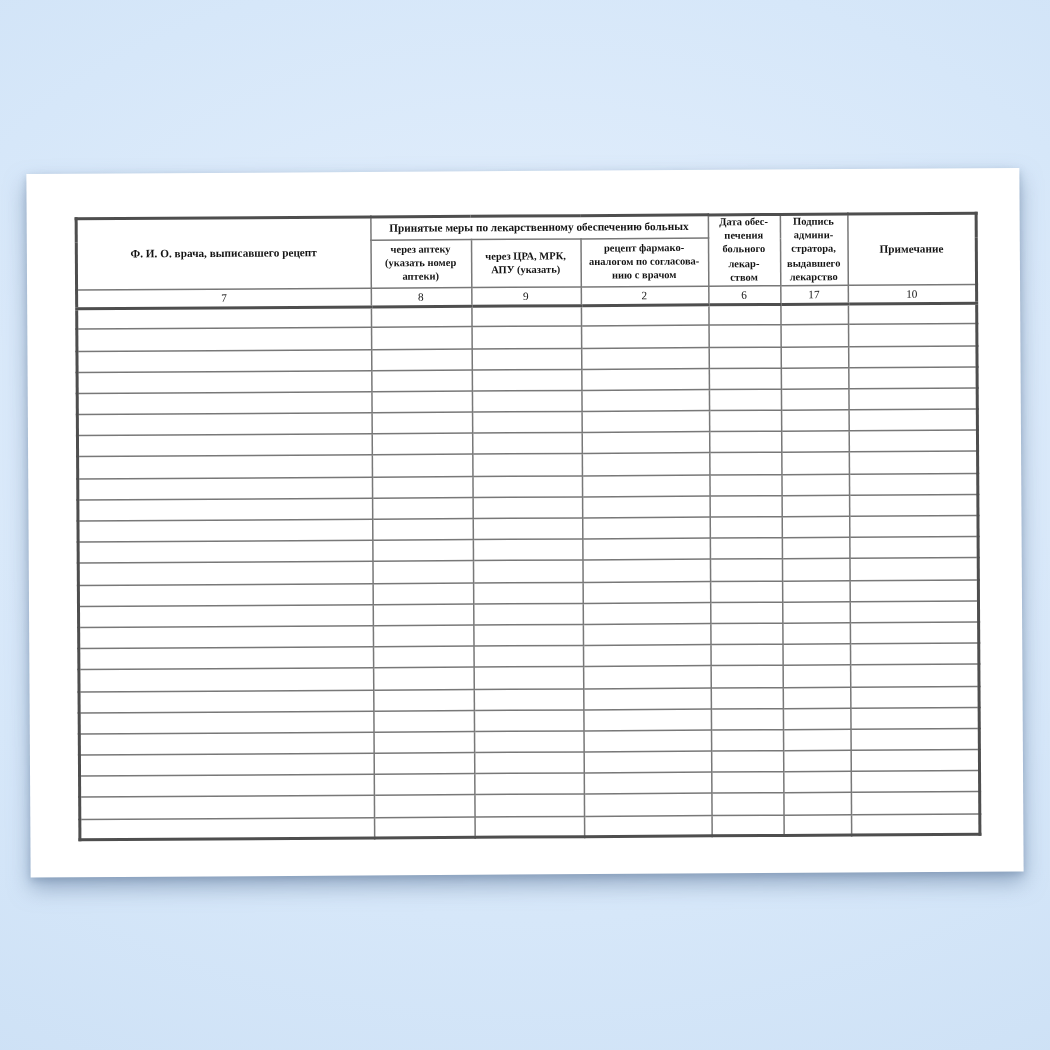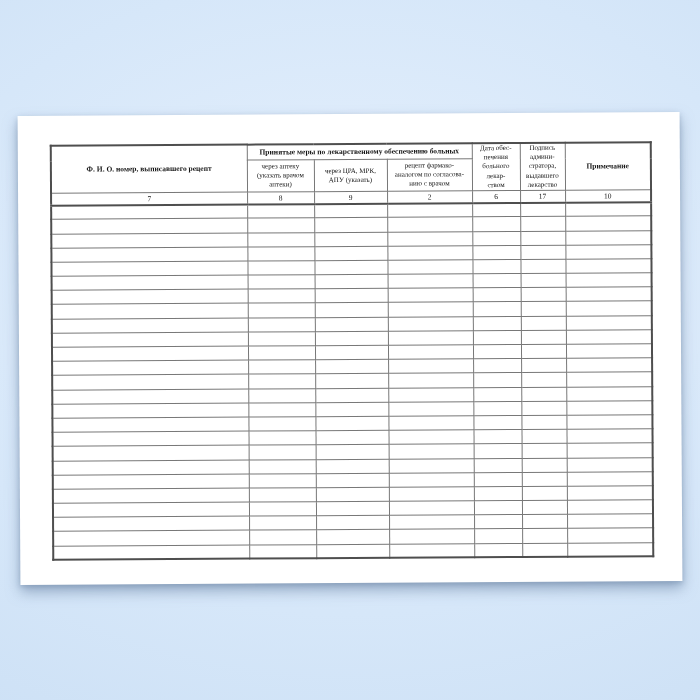--- a/index.html
+++ b/index.html
@@ -61,21 +61,21 @@
     border-bottom: 2px solid var(--border-dark);
     border-top: 1.6px solid var(--border-dark);
   }
   th.hdr {
     font-weight: bold;
     font-size: 7.5px;
     line-height: 1.28;
     white-space: pre-line;
   }
   th.hdr-sub {
-    font-weight: normal;
+    font-weight: bold;
     font-size: 7px;
     line-height: 1.32;
     white-space: pre-line;
   }
   tr.group-row { height: 15px; }
   tr.sub-row { height: 30px; }
   tr.numbers { height: 12px; }
   tr.numbers th {
     font-weight: normal;
     font-size: 7.5px;
@@ -92,37 +92,37 @@
       <col class="c7">
         <col class="c8">
         <col class="c9">
         <col class="c10">
       <col class="c11">
         <col class="c12">
         <col class="c13">
     </colgroup>
     <thead>
       <tr class="group-row">
-        <th class="hdr" rowspan="2">Ф. И. О. номер, выписавшего рецепт</th>
+        <th class="hdr" rowspan="2">Ф. И. О. врача, выписавшего рецепт</th>
         <th class="hdr" colspan="3">Принятые меры по лекарственному обеспечению больных</th>
         <th class="hdr-sub" rowspan="2">Дата обес-
 печения
 больного
 лекар-
 ством</th>
         <th class="hdr-sub" rowspan="2">Подпись
 админи-
 стратора,
 выдавшего
 лекарство</th>
         <th class="hdr" rowspan="2">Примечание</th>
       </tr>
       <tr class="sub-row">
         <th class="hdr-sub">через аптеку
-(указать врачом
+(указать номер
 аптеки)</th>
         <th class="hdr-sub">через ЦРА, МРК,
 АПУ (указать)</th>
         <th class="hdr-sub">рецепт фармако-
 аналогом по согласова-
 нию с врачом</th>
       </tr>
       <tr class="numbers">
         <th>7</th>
         <th>8</th>

